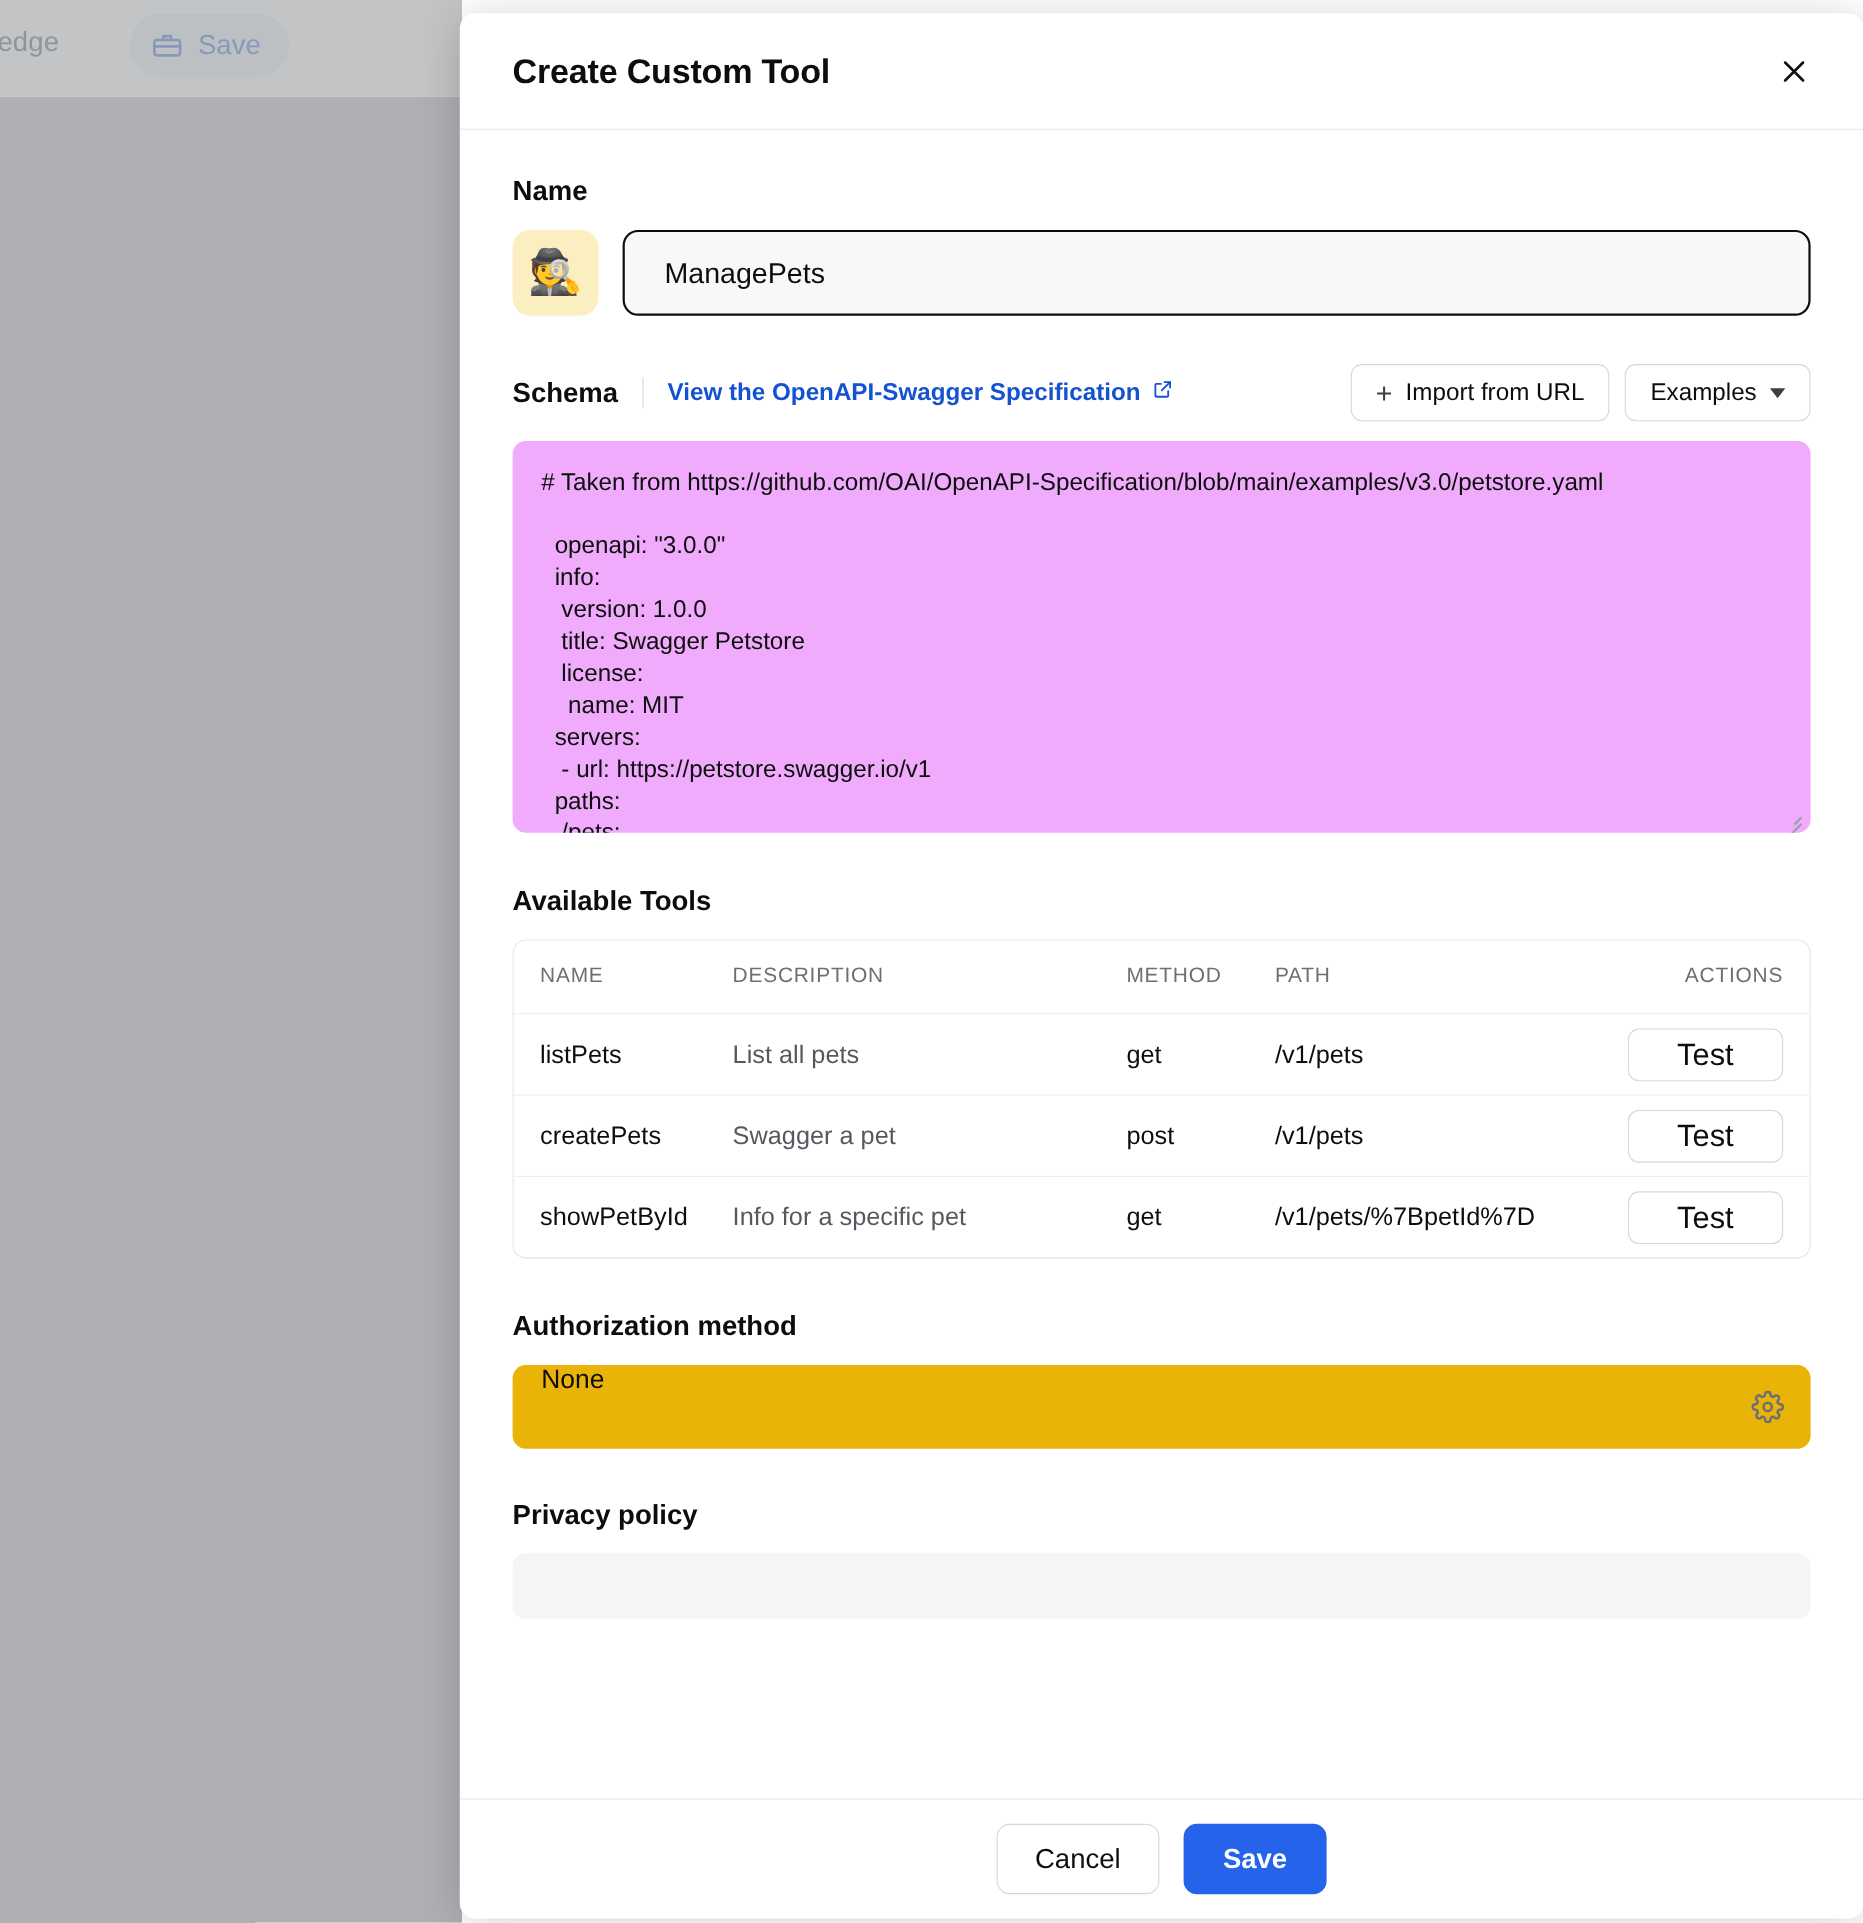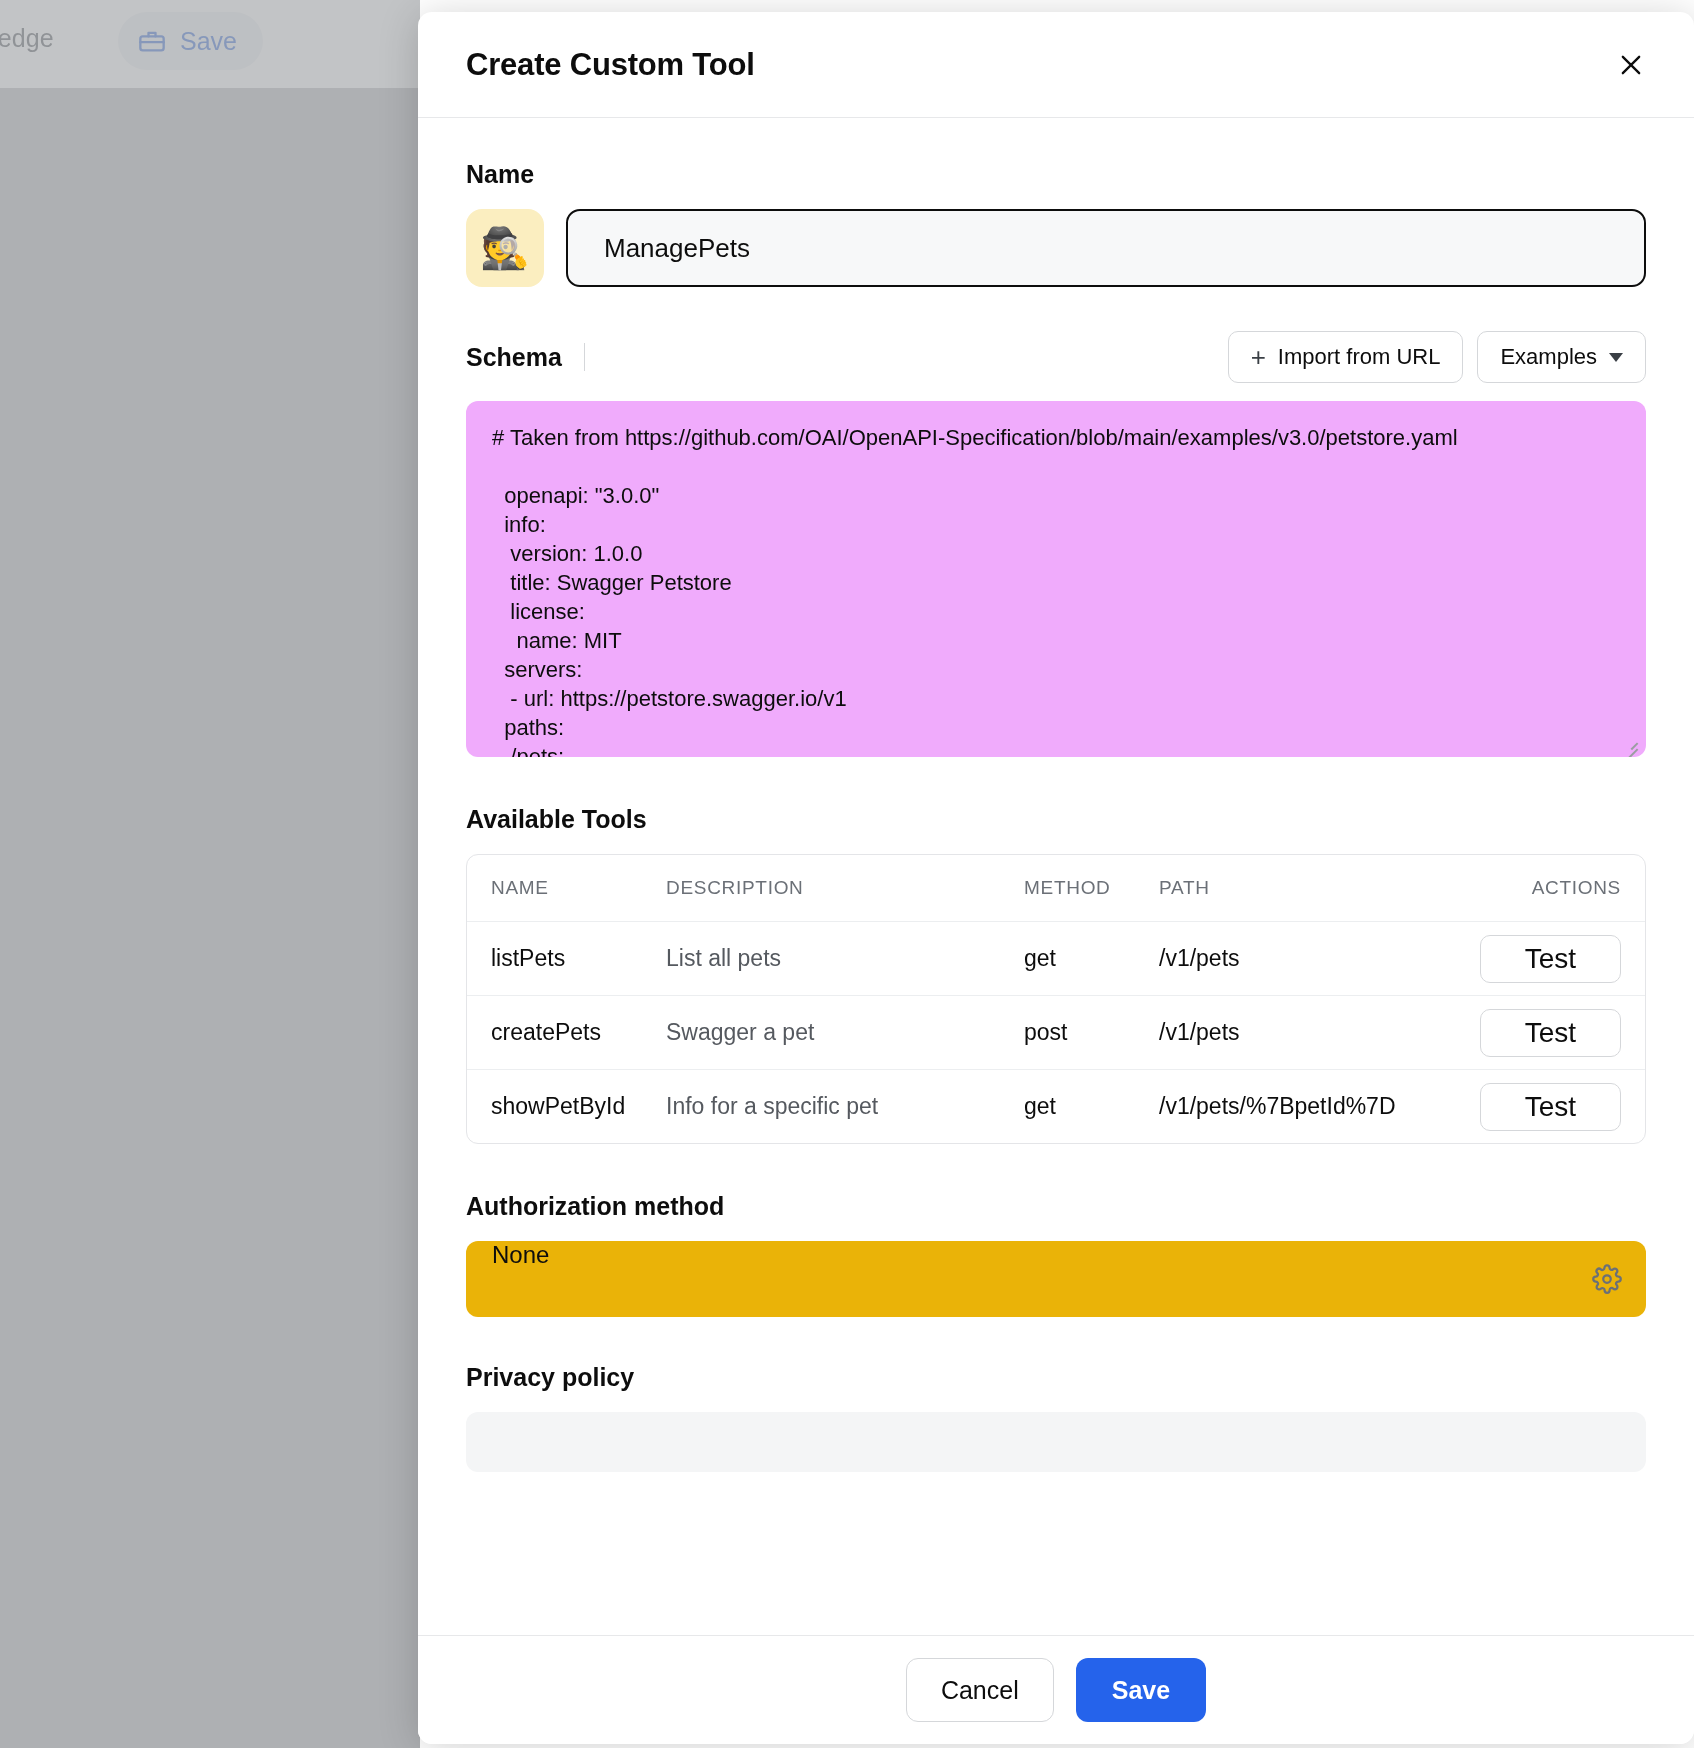--- a/index.html
+++ b/index.html
@@ -378,20 +378,30 @@
 
       <div class="section-label">Name</div>
       <div class="name-row">
         <div class="name-avatar">🕵️</div>
         <input class="name-input" type="text" value="ManagePets" style="">
       </div>
 
       <div class="schema-row">
         <span class="schema-label">Schema</span>
         <span class="schema-divider"></span>
+        <a class="schema-link">
+          <span>View the OpenAPI-Swagger Specification</span>
+          <span>
+            <svg width="20" height="20" viewBox="0 0 24 24" fill="none" stroke="#1452d0" stroke-width="2" stroke-linecap="round" stroke-linejoin="round">
+              <path d="M14 4h6v6"></path>
+              <path d="M20 4l-9 9"></path>
+              <path d="M18 14v5a1 1 0 0 1-1 1H5a1 1 0 0 1-1-1V7a1 1 0 0 1 1-1h5"></path>
+            </svg>
+          </span>
+        </a>
         <span class="schema-spacer"></span>
         <button class="btn-outline">
           <span class="plus-glyph">+</span>
           <span>Import from URL</span>
         </button>
         <button class="btn-outline">
           <span>Examples</span>
           <span class="chev"></span>
         </button>
       </div>

